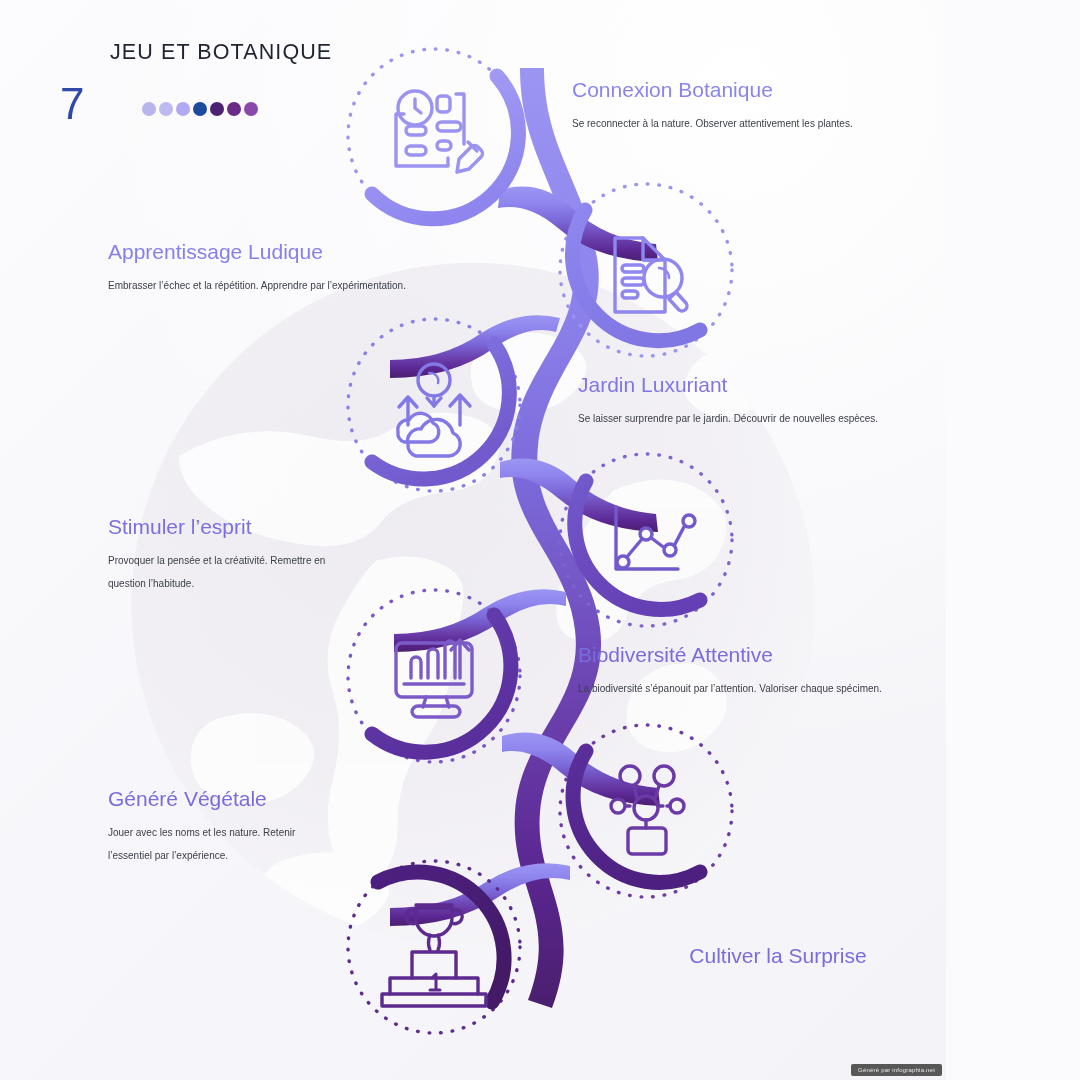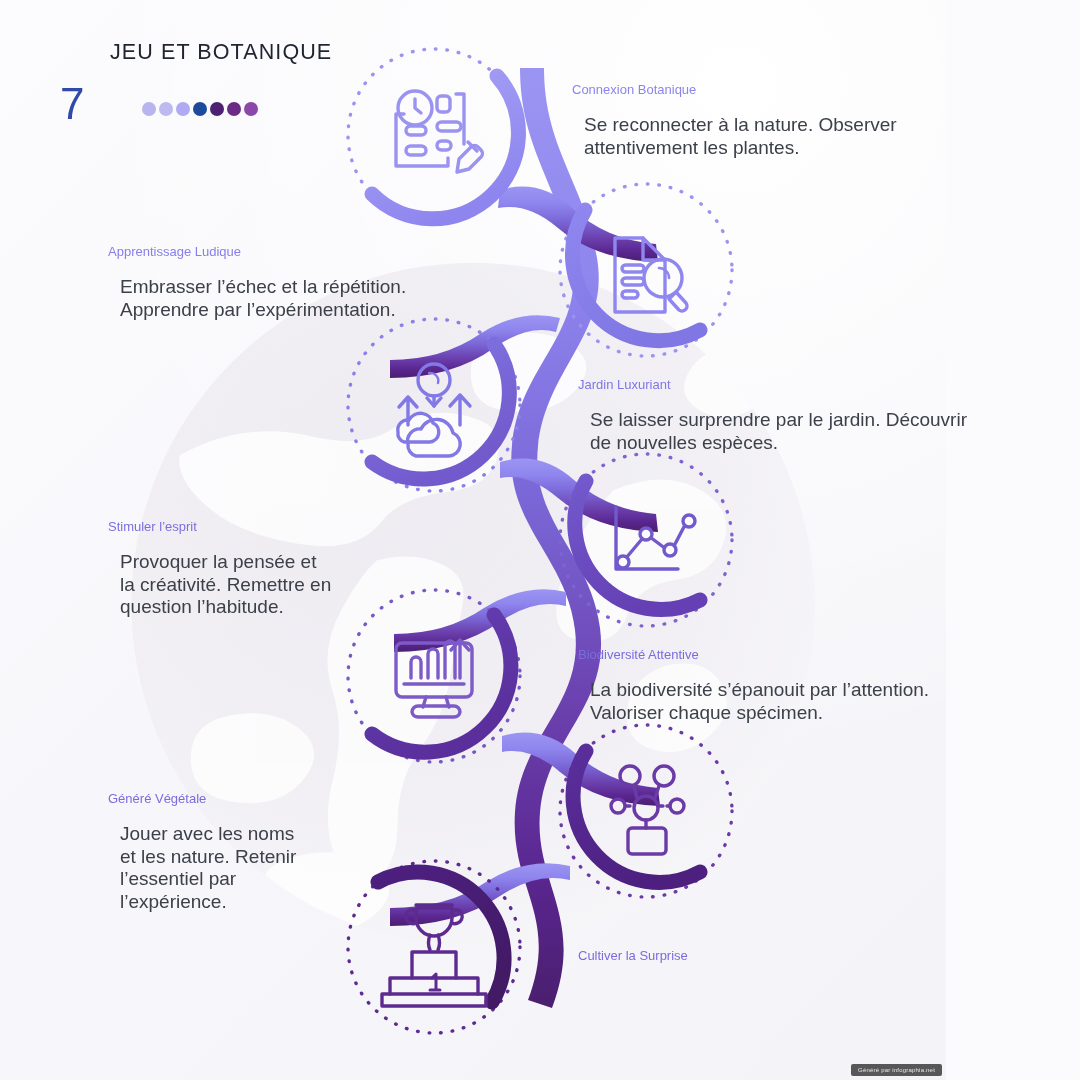--- a/index.html
+++ b/index.html
@@ -28,24 +28,24 @@
     font-size:44px;line-height:44px;color:#2f4aa8;font-weight:400;
     font-family:"Liberation Sans", sans-serif;
   }
   .dots{display:flex;align-items:center;gap:3px;margin-left:58px;margin-top:10px;}
   .dots i{display:block;width:14px;height:14px;border-radius:50%;}
   
   #chain{position:absolute;left:0;top:0;width:1080px;height:1080px;}
   
   .tblock{position:absolute;}
   .tblock h3{
-    margin:0 0 11px 0;font-size:13px;font-weight:400;line-height:24px;
+    margin:0 0 11px 0;font-size:21px;font-weight:400;line-height:24px;
   }
   .tblock p{
-    margin:12px;font-size:19px;line-height:22.5px;color:#3c4049;font-weight:400;
+    margin:0;font-size:10px;line-height:22.5px;color:#3c4049;font-weight:400;
   }
   .badge{
     position:absolute;right:4px;bottom:4px;
     background:#4a4a4a;color:#e8e8e8;font-size:6px;
     padding:3px 7px;border-radius:2px;letter-spacing:.2px;
     font-family:"Liberation Sans", sans-serif;opacity:.92;
   }
 </style>
 </head>
 <body>
@@ -285,18 +285,18 @@
   <div class="tblock" style="left:578px;top:643px;width:418px;">
     <h3 style="color:#7a6cdd">Biodiversité Attentive</h3>
     <p>La biodiversité s’épanouit par l’attention. Valoriser chaque spécimen.</p>
   </div>
 
   <div class="tblock" style="left:108px;top:787px;width:216px;">
     <h3 style="color:#7a6cdd">Généré Végétale</h3>
     <p>Jouer avec les noms et les nature. Retenir l’essentiel par l’expérience.</p>
   </div>
 
-  <div class="tblock" style="left:578px;top:944px;width:400px;">
+  <div class="tblock" style="left:578px;top:944px;width:400px;text-align:center;">
     <h3 style="color:#7a6cdd;margin-left:0">Cultiver la Surprise</h3>
   </div>
 
   <div class="badge">Généré par infographia.net</div>
 </div>
 
 </body></html>

